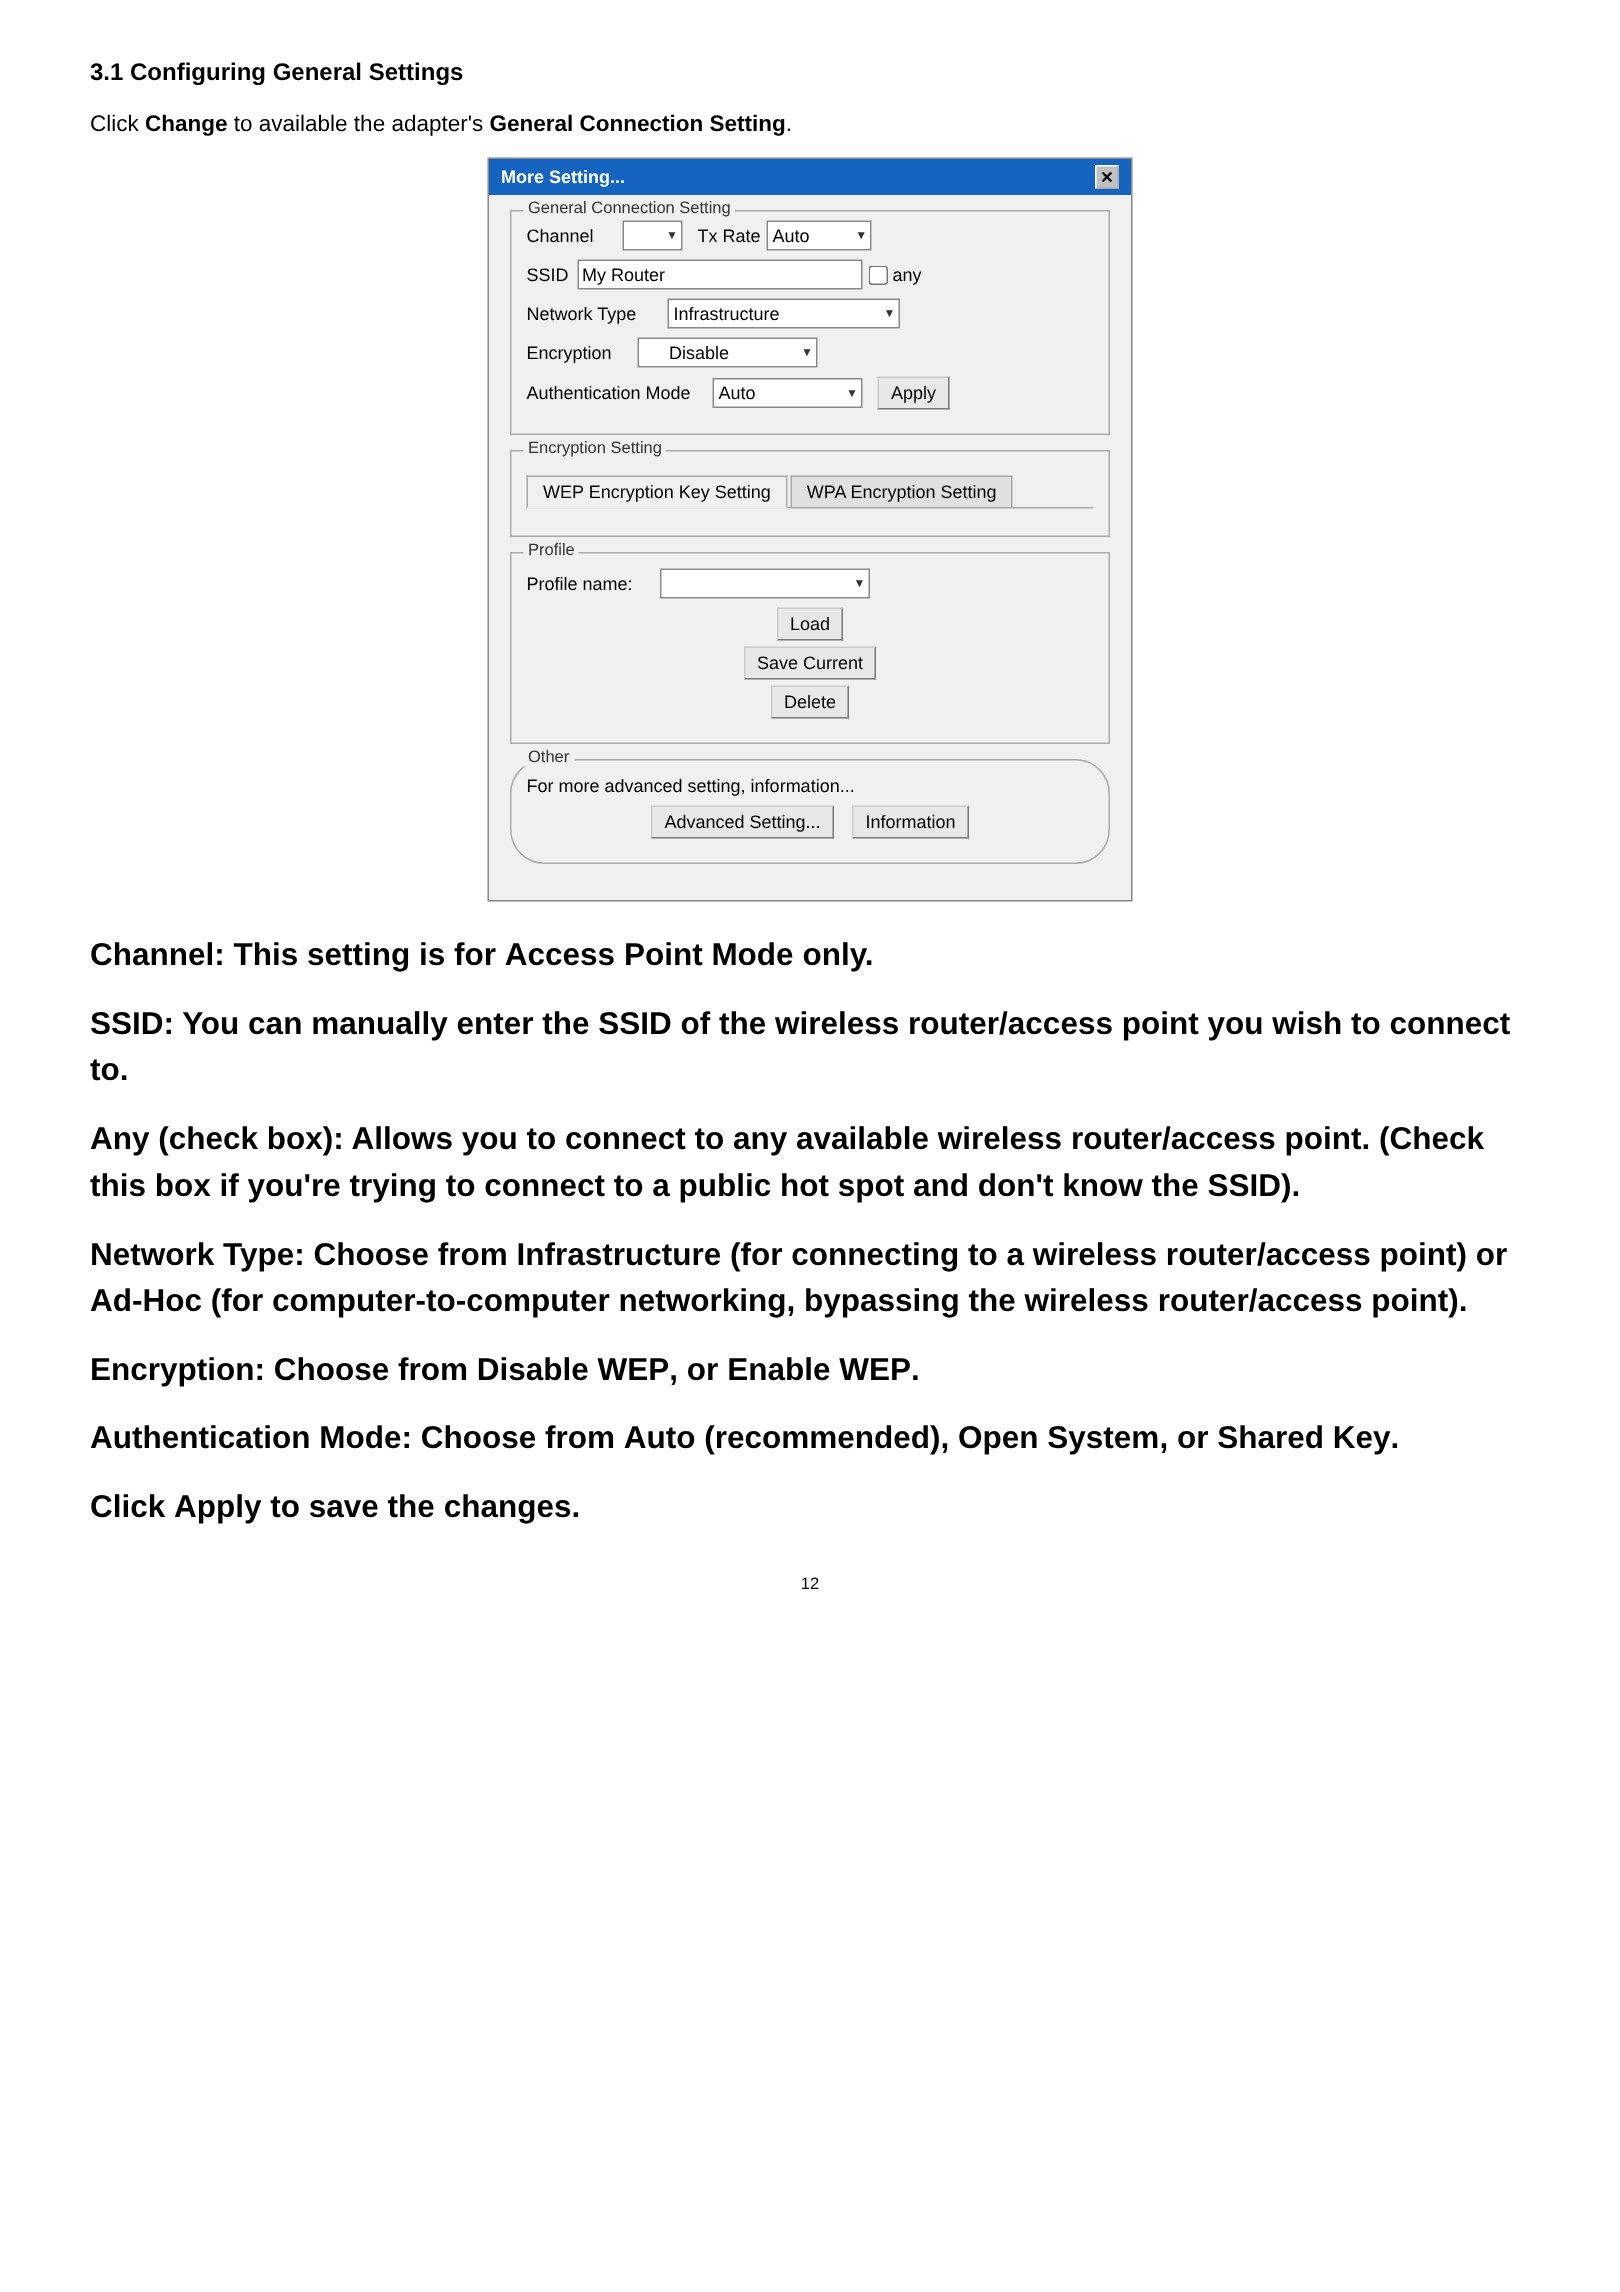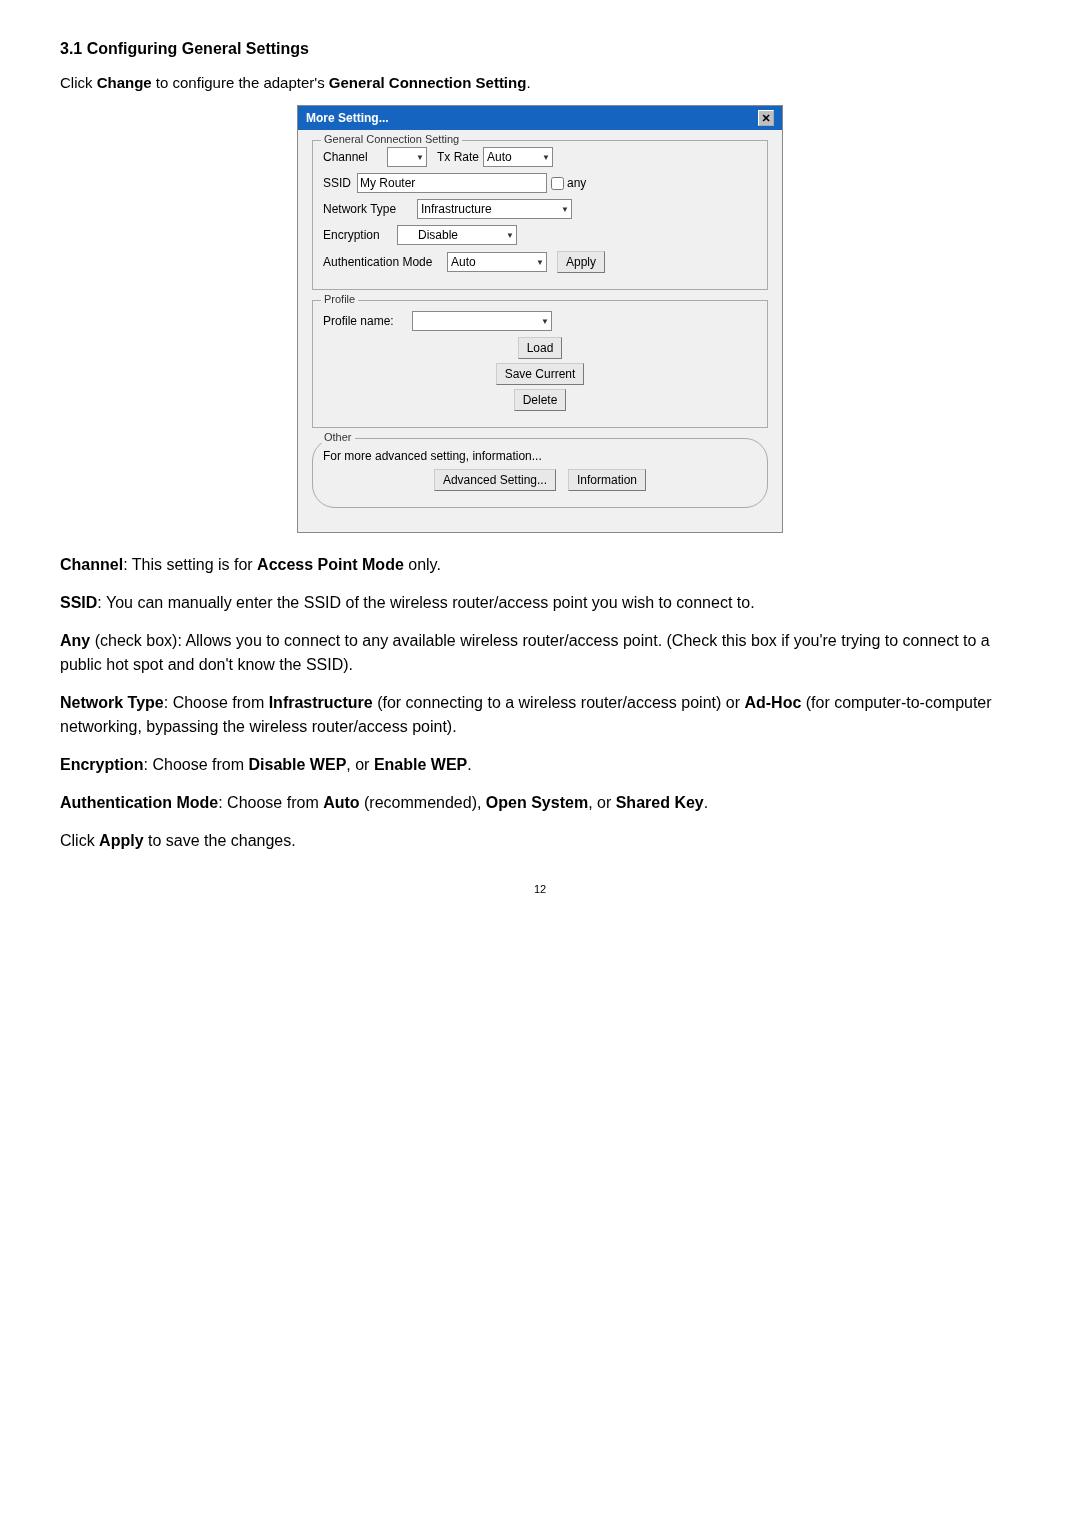--- a/index.html
+++ b/index.html
@@ -18,21 +18,21 @@
       margin-bottom: 16px;
     }
 
     .intro-text {
       margin-bottom: 14px;
       font-size: 15px;
     }
 
     
     .dialog {
-      width: 486px;
+      width: 430px;
       border: 1px solid #888;
       background: #f0f0f0;
       margin: 0 auto 20px auto;
       font-size: 12px;
     }
 
     .dialog-titlebar {
       background: #1565c0;
       color: #fff;
       padding: 4px 8px;
@@ -167,36 +167,37 @@
     }
 
     
     .desc-section {
       margin-top: 20px;
     }
 
     .desc-para {
       margin-bottom: 14px;
       line-height: 1.5;
-      font-size: 16px;
+      font-size: 21px;
+      font-weight: bold;
     }
 
     .page-number {
       text-align: center;
       margin-top: 30px;
       font-size: 11px;
     }
   </style>
 </head>
 <body>
 
 <h2>3.1 Configuring General Settings</h2>
 
 <p class="intro-text">
-  <span>Click </span><strong>Change</strong><span> to configure the adapter's </span><strong>General Connection Setting</strong><span>.</span>
+  <span>Click </span><strong>Change</strong><span> to available the adapter's </span><strong>General Connection Setting</strong><span>.</span>
 </p>
 
 <div class="dialog">
   <div class="dialog-titlebar">
     <span>More Setting...</span>
     <button class="dialog-close-btn">✕</button>
   </div>
   <div class="dialog-body">
 
     <div class="section-box">
@@ -250,20 +251,27 @@
           <select style="width:100px;">
             <option>Auto</option>
             <option>Open System</option>
             <option>Shared Key</option>
           </select>
         </div>
         <button class="dialog-btn" style="margin-left:6px;">Apply</button>
       </div>
     </div>
 
+    <div class="section-box" style="padding-top:10px;">
+      <span class="section-label">Encryption Setting</span>
+      <div class="tabs-row">
+        <div class="tab active">WEP Encryption Key Setting</div>
+        <div class="tab">WPA Encryption Setting</div>
+      </div>
+    </div>
 
     <div class="section-box" style="padding-top:10px;">
       <span class="section-label">Profile</span>
       <div class="form-row">
         <span class="form-label" style="min-width:85px;">Profile name:</span>
         <div class="select-wrapper">
           <select style="width:140px;"></select>
         </div>
       </div>
       <div class="form-row" style="justify-content:center; gap:4px; margin-top:4px;flex-direction:column;">

